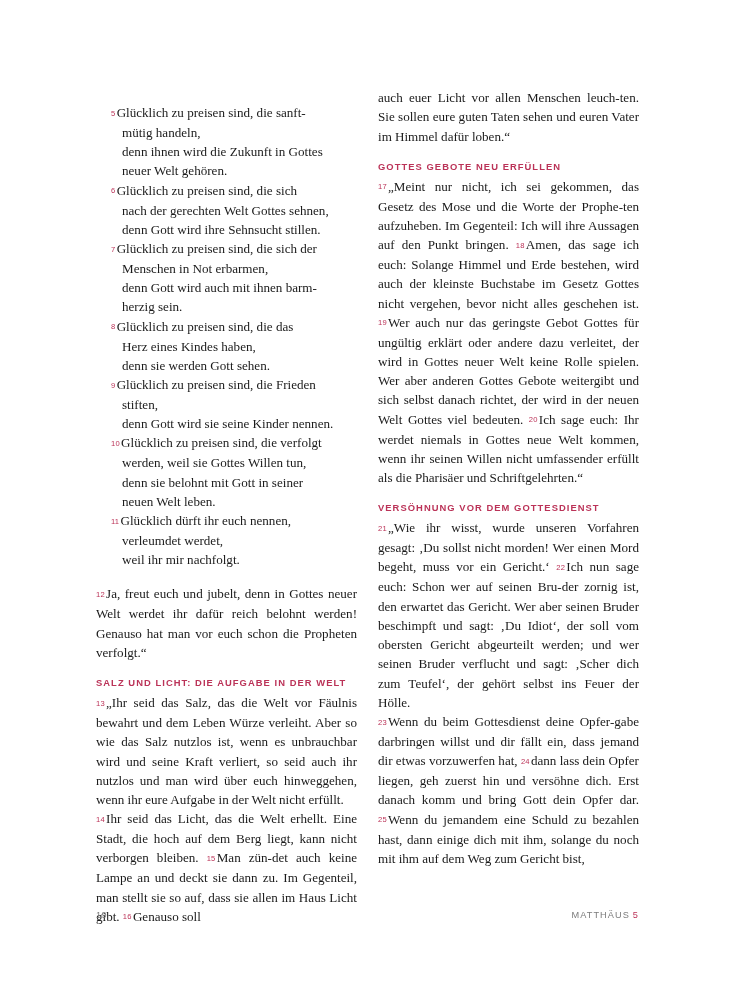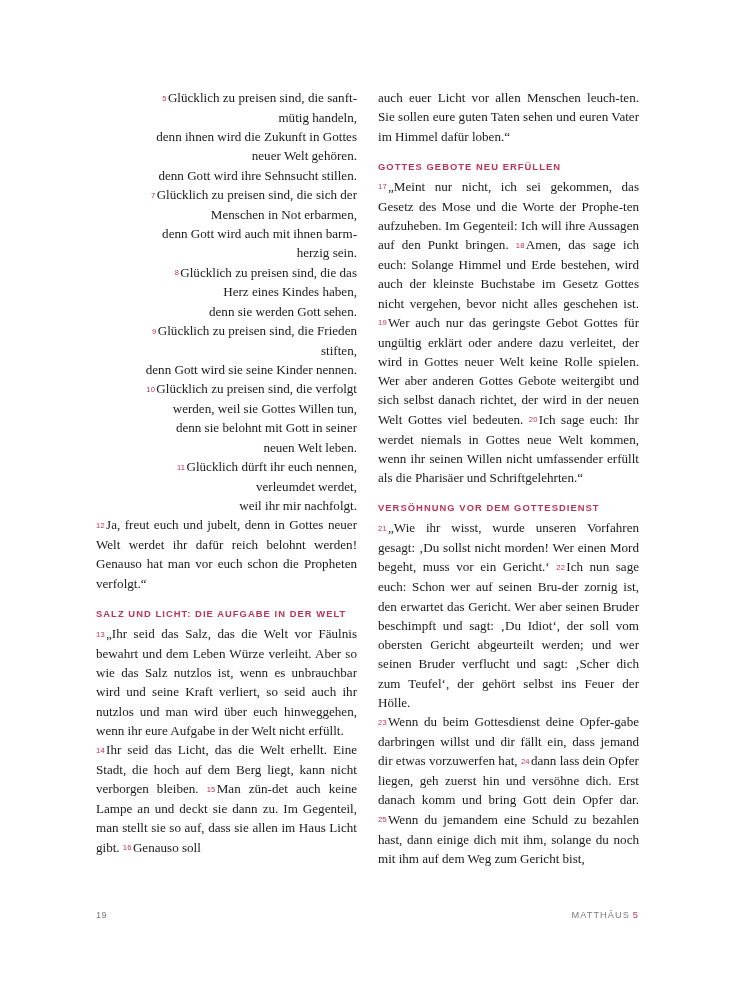--- a/index.html
+++ b/index.html
@@ -45,22 +45,22 @@
     margin: 0;
     hyphens: manual;
     -webkit-hyphens: manual;
     word-spacing: -0.1px;
   }
 
   
   .poetry {
     font-size: 13.1px;
     line-height: 19.25px;
-    text-align: right;
-    margin: 0;
+    text-align: left;
+    margin: 15px;
   }
 
   .poetry .pline {
     display: block;
     padding-left: 11px;
     text-indent: -11px;
   }
 
   .poetry .pline.cont {
     padding-left: 11px;
@@ -128,20 +128,22 @@
   <div class="columns">
 
     <div class="column">
 
       <div class="poetry">
         <span class="pline"><span class="vn">5</span><span>Glücklich zu preisen sind, die sanft-</span></span>
         <span class="pline cont"><span>mütig handeln,</span></span>
         <span class="pline cont"><span>denn ihnen wird die Zukunft in Gottes</span></span>
         <span class="pline cont"><span>neuer Welt gehören.</span></span>
 
+        <span class="pline"><span class="vn">6</span><span>Glücklich zu preisen sind, die sich</span></span>
+        <span class="pline cont"><span>nach der gerechten Welt Gottes sehnen,</span></span>
         <span class="pline cont"><span>denn Gott wird ihre Sehnsucht stillen.</span></span>
 
         <span class="pline"><span class="vn">7</span><span>Glücklich zu preisen sind, die sich der</span></span>
         <span class="pline cont"><span>Menschen in Not erbarmen,</span></span>
         <span class="pline cont"><span>denn Gott wird auch mit ihnen barm-</span></span>
         <span class="pline cont"><span>herzig sein.</span></span>
 
         <span class="pline"><span class="vn">8</span><span>Glücklich zu preisen sind, die das</span></span>
         <span class="pline cont"><span>Herz eines Kindes haben,</span></span>
         <span class="pline cont"><span>denn sie werden Gott sehen.</span></span>

